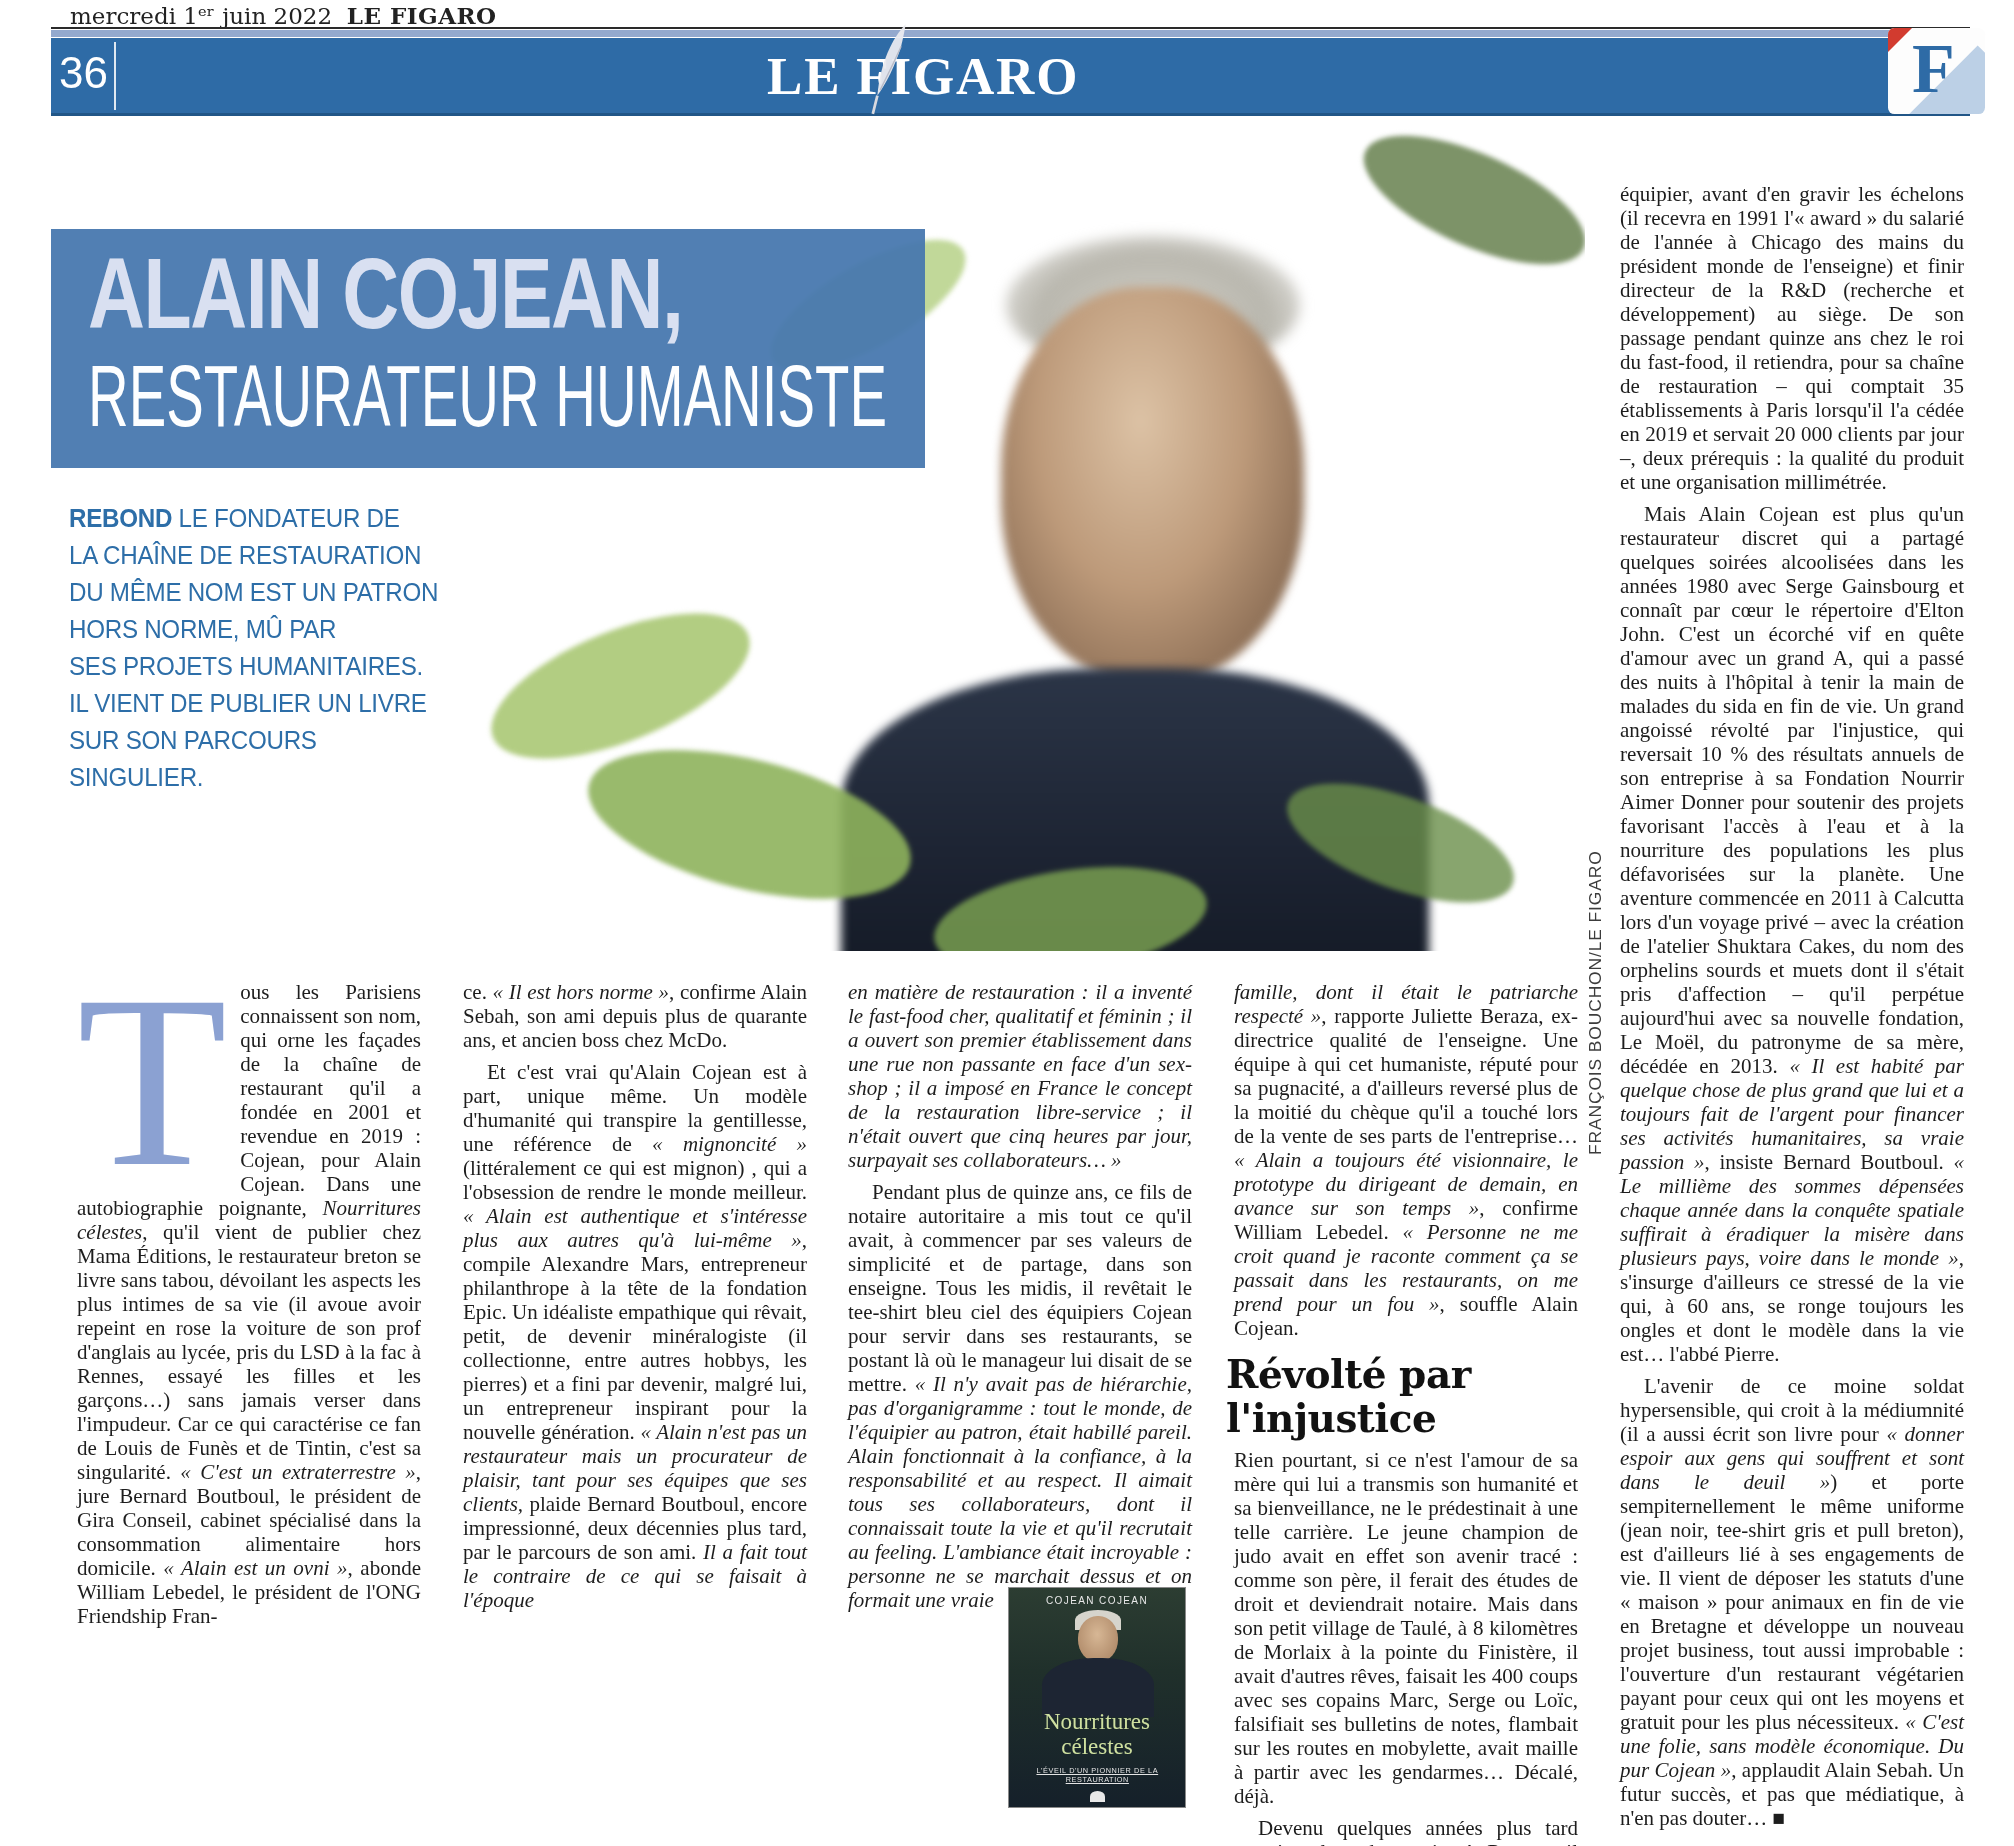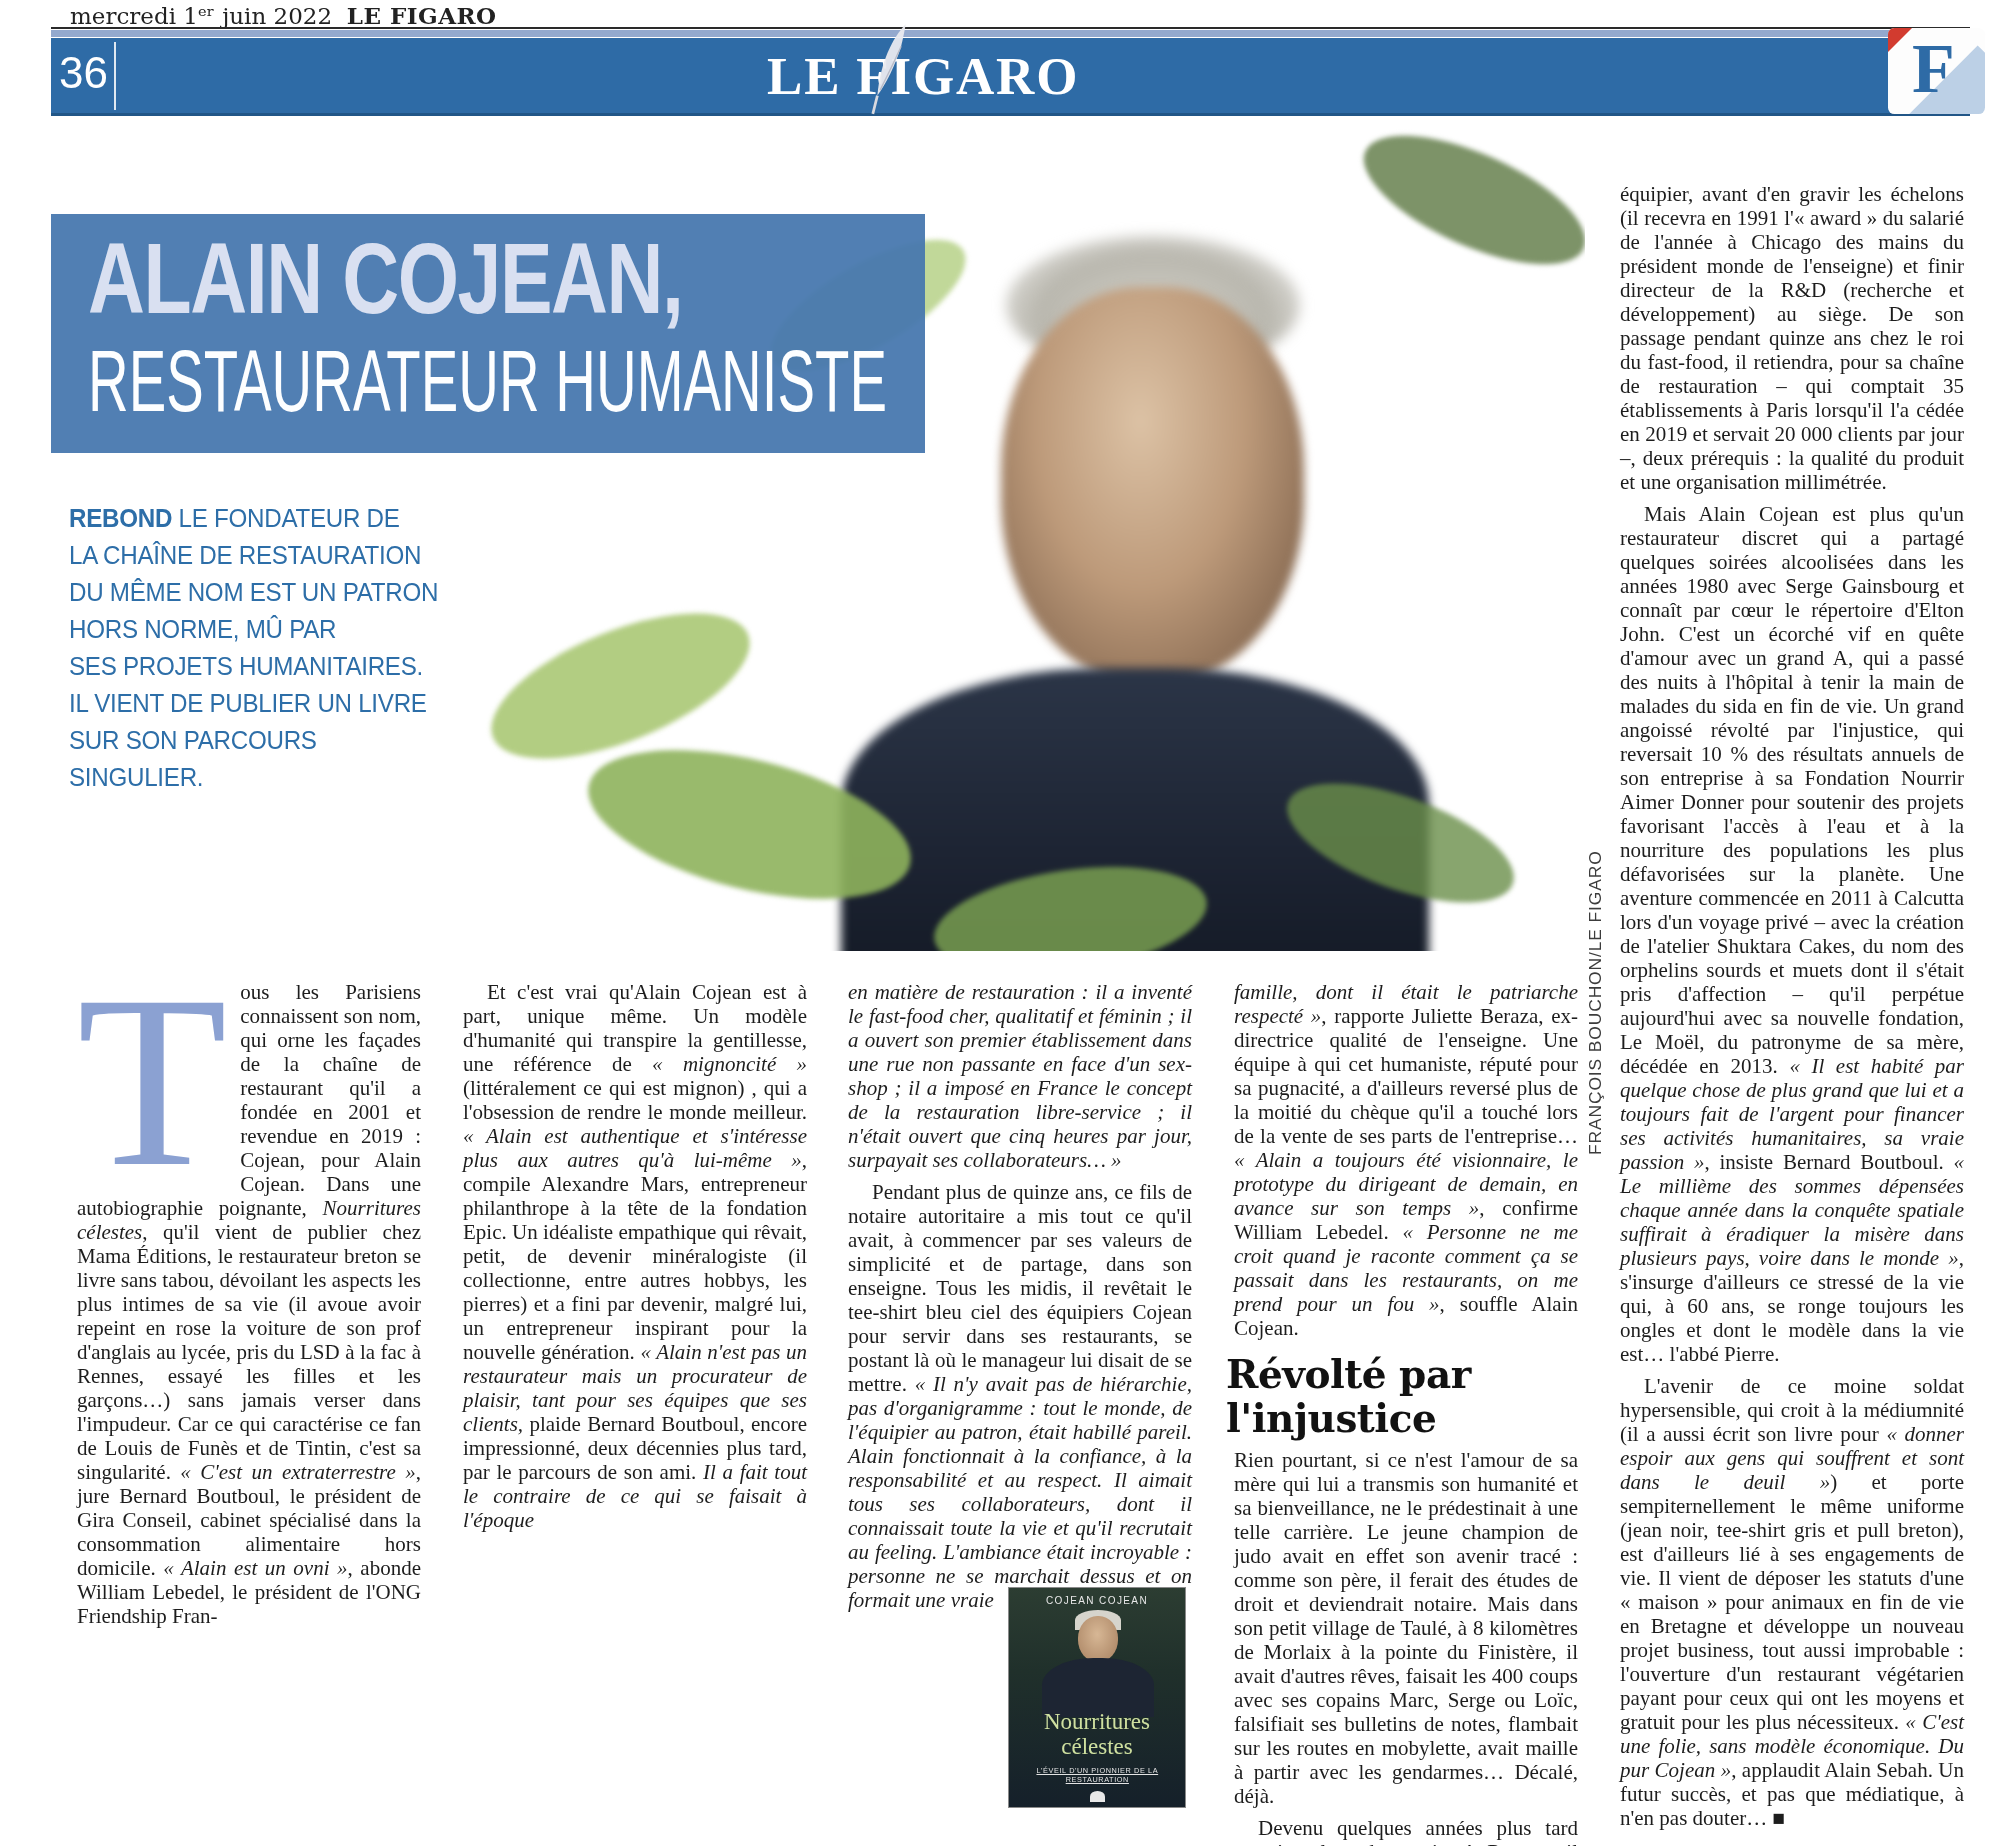--- a/index.html
+++ b/index.html
@@ -37,21 +37,21 @@
   .photo .jacket{position:absolute;left:386px;top:551px;width:588px;height:303px;border-radius:45% 45% 0 0;
       background:linear-gradient(180deg,#2b3547 0%,#1d2433 60%,#141a26 100%);filter:blur(4.6px);}
   .photo .leaf{position:absolute;border-radius:50%;filter:blur(2.8px);}
   .l1{left:27.5px;top:514px;width:275px;height:110px;background:rgba(164,196,108,.85);transform:rotate(-22deg);}
   .l2{left:129px;top:643px;width:331px;height:129px;background:rgba(142,178,92,.9);transform:rotate(14deg);}
   .l3{left:478px;top:753px;width:275px;height:101px;background:rgba(120,158,80,.85);transform:rotate(-8deg);}
   .l4{left:826px;top:680px;width:239px;height:92px;background:rgba(106,142,74,.8);transform:rotate(20deg);}
   .l5{left:303px;top:147px;width:220px;height:83px;background:rgba(178,206,128,.8);transform:rotate(-30deg);}
   .l6{left:900px;top:37px;width:239px;height:92px;background:rgba(92,120,66,.8);transform:rotate(24deg);}
   
-  .overlay{position:absolute;left:51px;top:214px;width:874px;height:239px;background:rgba(70,119,174,.94);}
+  .overlay{position:absolute;left:51px;top:229px;width:874px;height:239px;background:rgba(70,119,174,.94);}
   .h-line1{position:absolute;left:37px;top:7.3px;font-family:"Liberation Sans",sans-serif;font-weight:700;
            font-size:101px;letter-spacing:-1.8px;color:#d9e0f1;transform:scaleX(.78);transform-origin:left top;white-space:nowrap;}
   .h-line2{position:absolute;left:37px;top:116px;font-family:"Liberation Sans",sans-serif;font-weight:400;
            font-size:88px;color:#fdfeff;transform:scaleX(.64);transform-origin:left top;white-space:nowrap;}
   
   .standfirst{position:absolute;left:69px;top:500px;width:404px;font-family:"Liberation Sans",sans-serif;
       font-size:26px;line-height:37px;letter-spacing:-0.3px;color:#2d6ea8;white-space:pre-line;
       transform:scaleX(.93);transform-origin:left top;}
   .standfirst .kick{font-weight:700;}
   
@@ -140,20 +140,21 @@
 IL VIENT DE PUBLIER UN LIVRE
 SUR SON PARCOURS SINGULIER.</span></div>
 
 
   <div class="credit">FRANÇOIS BOUCHON/LE FIGARO</div>
 
   <div class="col c1">
       <p class=""><span class="dropcap">T</span><span>ous les Parisiens connaissent son nom, qui orne les façades de la chaîne de restaurant qu'il a fondée en 2001 et revendue en 2019 : Cojean, pour Alain Cojean. Dans une autobiographie poignante, </span><span class="it">Nourritures célestes</span><span>, qu'il vient de publier chez Mama Éditions, le restaurateur breton se livre sans tabou, dévoilant les aspects les plus intimes de sa vie (il avoue avoir repeint en rose la voiture de son prof d'anglais au lycée, pris du LSD à la fac à Rennes, essayé les filles et les garçons…) sans jamais verser dans l'impudeur. Car ce qui caractérise ce fan de Louis de Funès et de Tintin, c'est sa singularité. </span><span class="it">« C'est un extraterrestre »</span><span>, jure Bernard Boutboul, le président de Gira Conseil, cabinet spécialisé dans la consommation alimentaire hors domicile. </span><span class="it">« Alain est un ovni »</span><span>, abonde William Lebedel, le président de l'ONG Friendship Fran-</span></p>
     </div>
   <div class="col c2">
+      <p class=""><span>ce. </span><span class="it">« Il est hors norme »</span><span>, confirme Alain Sebah, son ami depuis plus de quarante ans, et ancien boss chez McDo.</span></p>
       <p class="ind"><span>Et c'est vrai qu'Alain Cojean est à part, unique même. Un modèle d'humanité qui transpire la gentillesse, une référence de </span><span class="it">« mignoncité »</span><span> (littéralement ce qui est mignon) , qui a l'obsession de rendre le monde meilleur. </span><span class="it">« Alain est authentique et s'intéresse plus aux autres qu'à lui-même »</span><span>, compile Alexandre Mars, entrepreneur philanthrope à la tête de la fondation Epic. Un idéaliste empathique qui rêvait, petit, de devenir minéralogiste (il collectionne, entre autres hobbys, les pierres) et a fini par devenir, malgré lui, un entrepreneur inspirant pour la nouvelle génération. </span><span class="it">« Alain n'est pas un restaurateur mais un procurateur de plaisir, tant pour ses équipes que ses clients, </span><span>plaide Bernard Boutboul, encore impressionné, deux décennies plus tard, par le parcours de son ami. </span><span class="it">Il a fait tout le contraire de ce qui se faisait à l'époque</span></p>
     </div>
   <div class="col c3">
       <p class=""><span class="it">en matière de restauration : il a inventé le fast-food cher, qualitatif et féminin ; il a ouvert son premier établissement dans une rue non passante en face d'un sex-shop ; il a imposé en France le concept de la restauration libre-service ; il n'était ouvert que cinq heures par jour, surpayait ses collaborateurs… »</span></p>
       <p class="ind"><span>Pendant plus de quinze ans, ce fils de notaire autoritaire a mis tout ce qu'il avait, à commencer par ses valeurs de simplicité et de partage, dans son enseigne. Tous les midis, il revêtait le tee-shirt bleu ciel des équipiers Cojean pour servir dans ses restaurants, se postant là où le manageur lui disait de se mettre. </span><span class="it">« Il n'y avait pas de hiérarchie, pas d'organigramme : tout le monde, de l'équipier au patron, était habillé pareil. Alain fonctionnait à la confiance, à la responsabilité et au respect. Il aimait tous ses collaborateurs, dont il connaissait toute la vie et qu'il recrutait au feeling. L'ambiance était incroyable : personne ne se marchait dessus et on formait une vraie</span></p>
     </div>
   <div class="col c4">
       <p class=""><span class="it">famille, dont il était le patriarche respecté »</span><span>, rapporte Juliette Beraza, ex-directrice qualité de l'enseigne. Une équipe à qui cet humaniste, réputé pour sa pugnacité, a d'ailleurs reversé plus de la moitié du chèque qu'il a touché lors de la vente de ses parts de l'entreprise… </span><span class="it">« Alain a toujours été visionnaire, le prototype du dirigeant de demain, en avance sur son temps »</span><span>, confirme William Lebedel. </span><span class="it">« Personne ne me croit quand je raconte comment ça se passait dans les restaurants, on me prend pour un fou »</span><span>, souffle Alain Cojean.</span></p>
       <div class="xhead">Révolté par l'injustice</div>
       <p class=""><span>Rien pourtant, si ce n'est l'amour de sa mère qui lui a transmis son humanité et sa bienveillance, ne le prédestinait à une telle carrière. Le jeune champion de judo avait en effet son avenir tracé : comme son père, il ferait des études de droit et deviendrait notaire. Mais dans son petit village de Taulé, à 8 kilomètres de Morlaix à la pointe du Finistère, il avait d'autres rêves, faisait les 400 coups avec ses copains Marc, Serge ou Loïc, falsifiait ses bulletins de notes, flambait sur les routes en mobylette, avait maille à partir avec les gendarmes… Décalé, déjà.</span></p>

